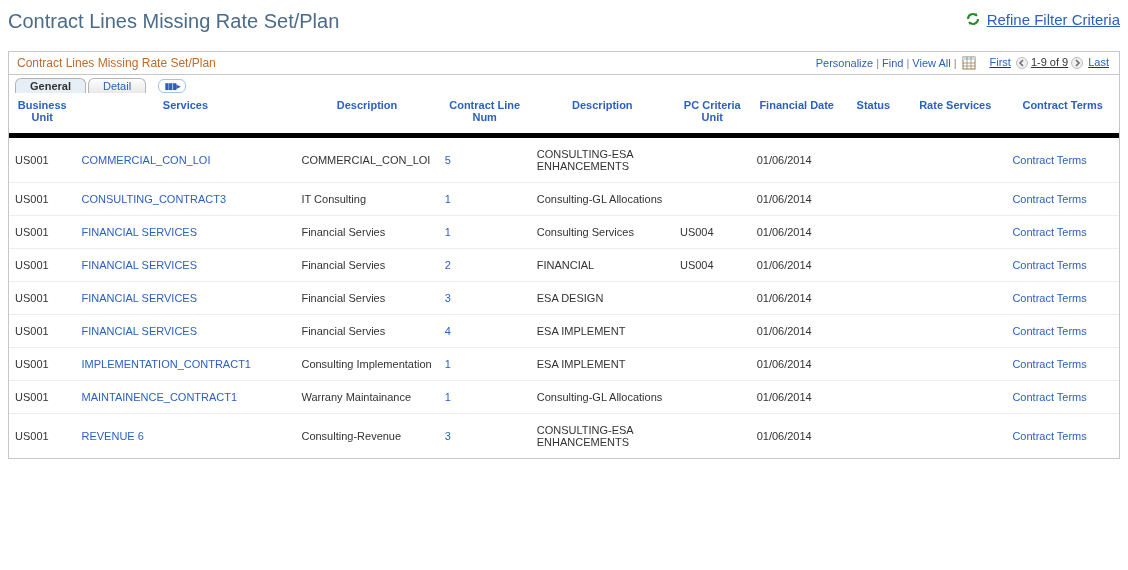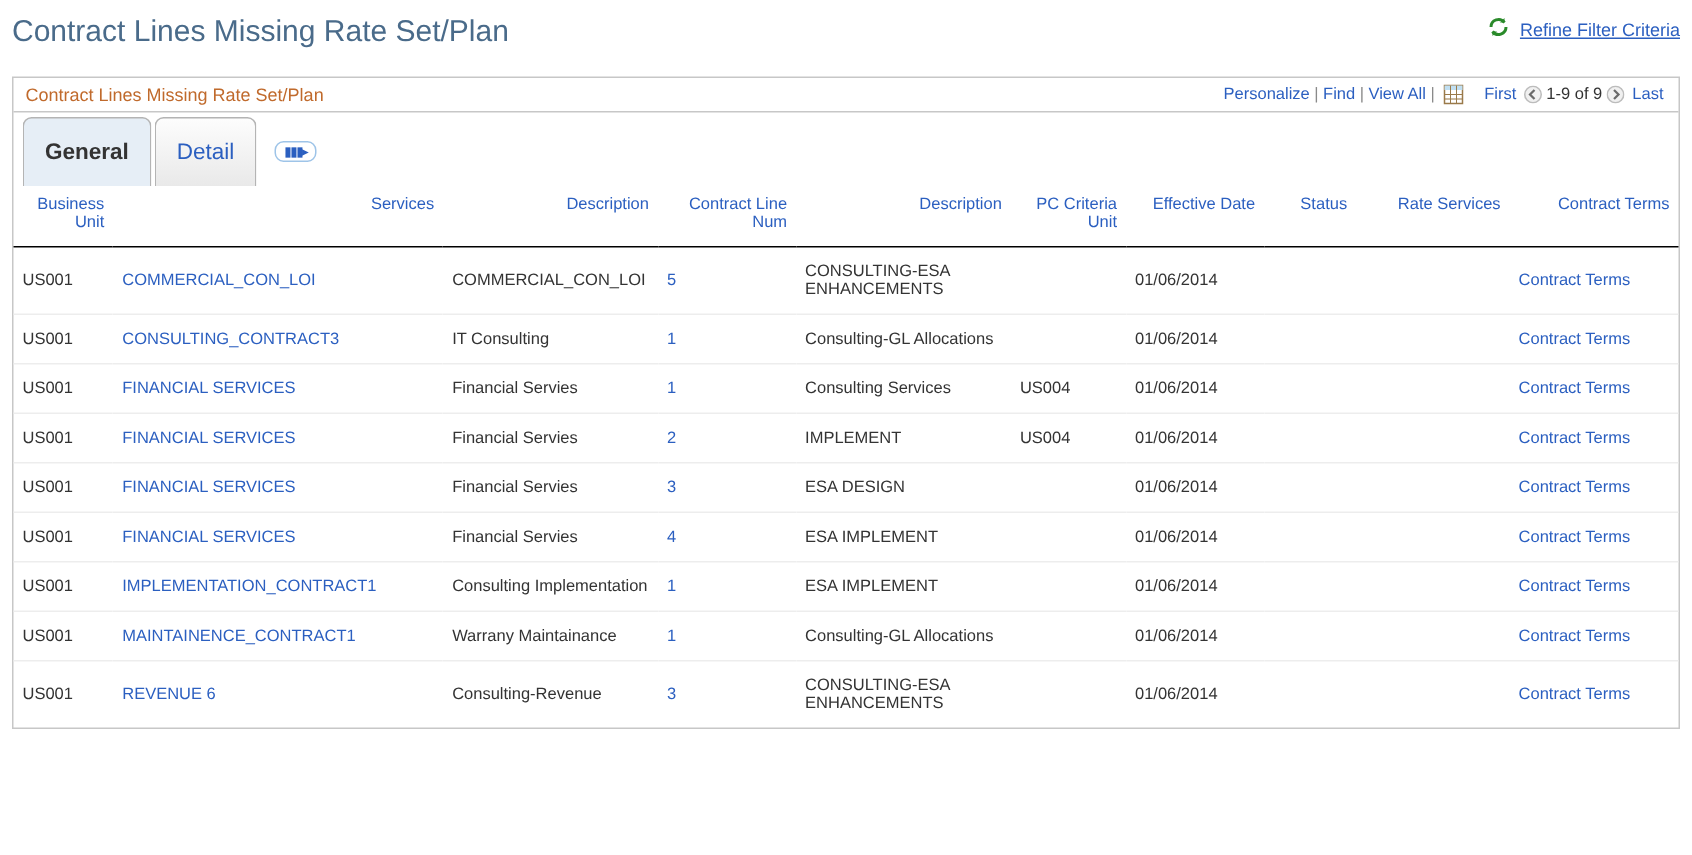--- a/index.html
+++ b/index.html
@@ -24,21 +24,21 @@
   }
   .top-row .spacer { flex: 1; }
   .refresh-icon {
     display: inline-block;
     margin-right: 6px;
     vertical-align: middle;
   }
   .refine-link {
     color: #2b5fc0;
     text-decoration: underline;
-    font-size: 12px;
+    font-size: 15px;
     cursor: pointer;
     display: inline-flex;
     align-items: center;
   }
   .grid-wrap {
     border: 1px solid #c7c7c7;
     margin-top: 16px;
   }
   .grid-header-bar {
     display: flex;
@@ -61,45 +61,46 @@
     margin: 0 3px;
   }
   .grid-tool-icon {
     display: inline-flex;
     align-items: center;
     margin: 0 2px;
     vertical-align: middle;
   }
   .nav-cluster {
     display: inline-flex;
-    align-items: center;
+    align-items: flex-start;
     margin-left: 10px;
     color: #333;
     font-size: 11px;
+    text-decoration: underline;
   }
   .nav-cluster .hdr-link { margin: 0 2px; }
   .nav-arrow {
     display: inline-flex;
     align-items: center;
     justify-content: center;
     width: 14px; height: 14px;
     margin: 0 2px;
     cursor: pointer;
   }
   .tabs-row {
     display: flex;
     align-items: center;
     padding: 3px 6px 0 6px;
   }
   .tab {
     display: inline-flex;
     align-items: center;
-    padding: 14px 14px;
+    padding: 1px 14px;
     margin-right: 2px;
-    font-size: 15px;
+    font-size: 11px;
     border: 1px solid #b4b4b4;
     border-bottom: none;
     border-top-left-radius: 6px;
     border-top-right-radius: 6px;
     cursor: pointer;
     background: linear-gradient(#fdfdfd, #e9e9e9);
     color: #2b5fc0;
   }
   .tab.active {
     background: #e6eef6;
@@ -118,26 +119,26 @@
     color: #2b5fc0;
     font-size: 9px;
     letter-spacing: -1px;
   }
   table.data {
     width: 100%;
     border-collapse: collapse;
     table-layout: fixed;
   }
   table.data th {
-    text-align: right;
+    text-align: center;
     padding: 6px 6px 10px 6px;
     color: #2b5fc0;
-    font-weight: normal;
-    font-size: 11px;
-    border-bottom: 1px solid #000000;
+    font-weight: bold;
+    font-size: 11px;
+    border-bottom: 5px solid #000000;
     vertical-align: top;
     cursor: pointer;
   }
   table.data td {
     padding: 10px 6px;
     font-size: 11px;
     border-bottom: 1px solid #ededed;
     vertical-align: middle;
     word-wrap: break-word;
     color: #333;
@@ -240,21 +241,21 @@
         <col class="c-terms">
     </colgroup>
     <thead>
       <tr>
         <th>Business Unit</th>
         <th>Services</th>
         <th>Description</th>
         <th>Contract Line Num</th>
         <th>Description</th>
         <th>PC Criteria Unit</th>
-        <th>Effective Date</th>
+        <th>Financial Date</th>
         <th>Status</th>
         <th>Rate Services</th>
         <th>Contract Terms</th>
       </tr>
     </thead>
     <tbody id="grid-body">
         <tr>
           <td>US001</td>
           <td><span class="cell-link">COMMERCIAL_CON_LOI</span></td>
           <td>COMMERCIAL_CON_LOI</td>
@@ -288,21 +289,21 @@
           <td>01/06/2014</td>
           <td></td>
           <td></td>
           <td><span class="cell-link">Contract Terms</span></td>
         </tr>
         <tr>
           <td>US001</td>
           <td><span class="cell-link">FINANCIAL SERVICES</span></td>
           <td>Financial Servies</td>
           <td><span class="cell-link">2</span></td>
-          <td>IMPLEMENT</td>
+          <td>FINANCIAL</td>
           <td>US004</td>
           <td>01/06/2014</td>
           <td></td>
           <td></td>
           <td><span class="cell-link">Contract Terms</span></td>
         </tr>
         <tr>
           <td>US001</td>
           <td><span class="cell-link">FINANCIAL SERVICES</span></td>
           <td>Financial Servies</td>

